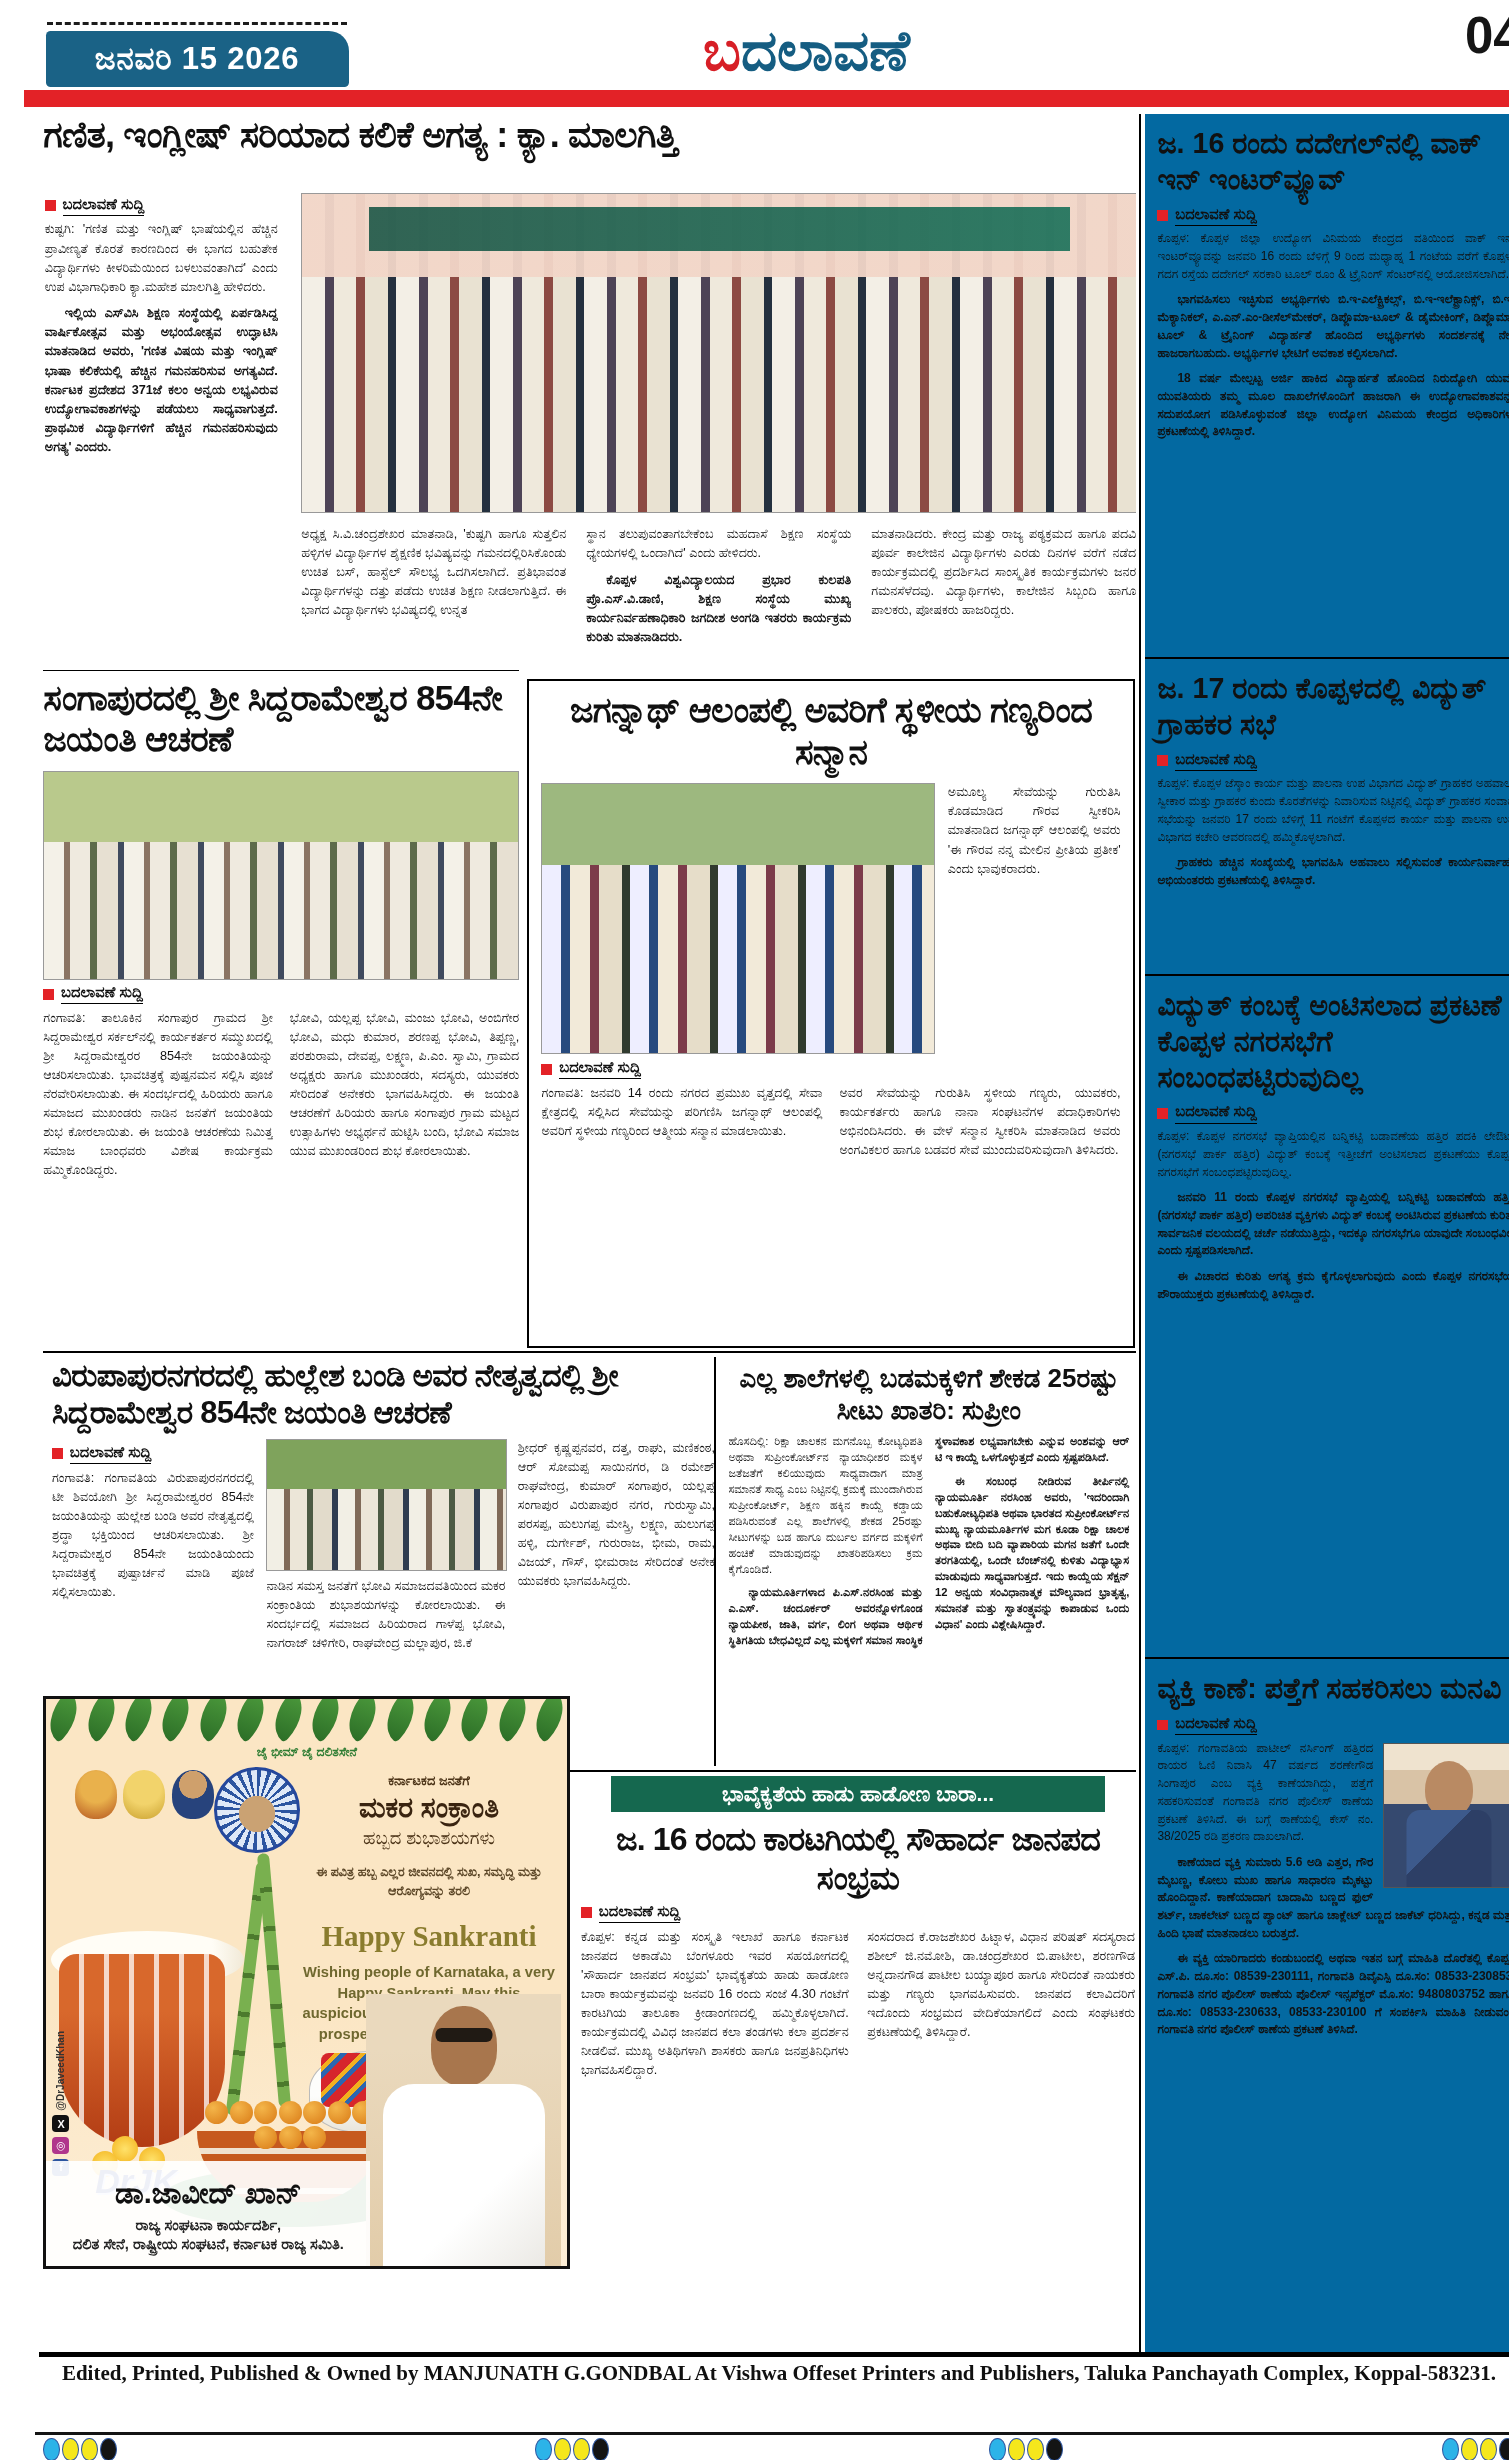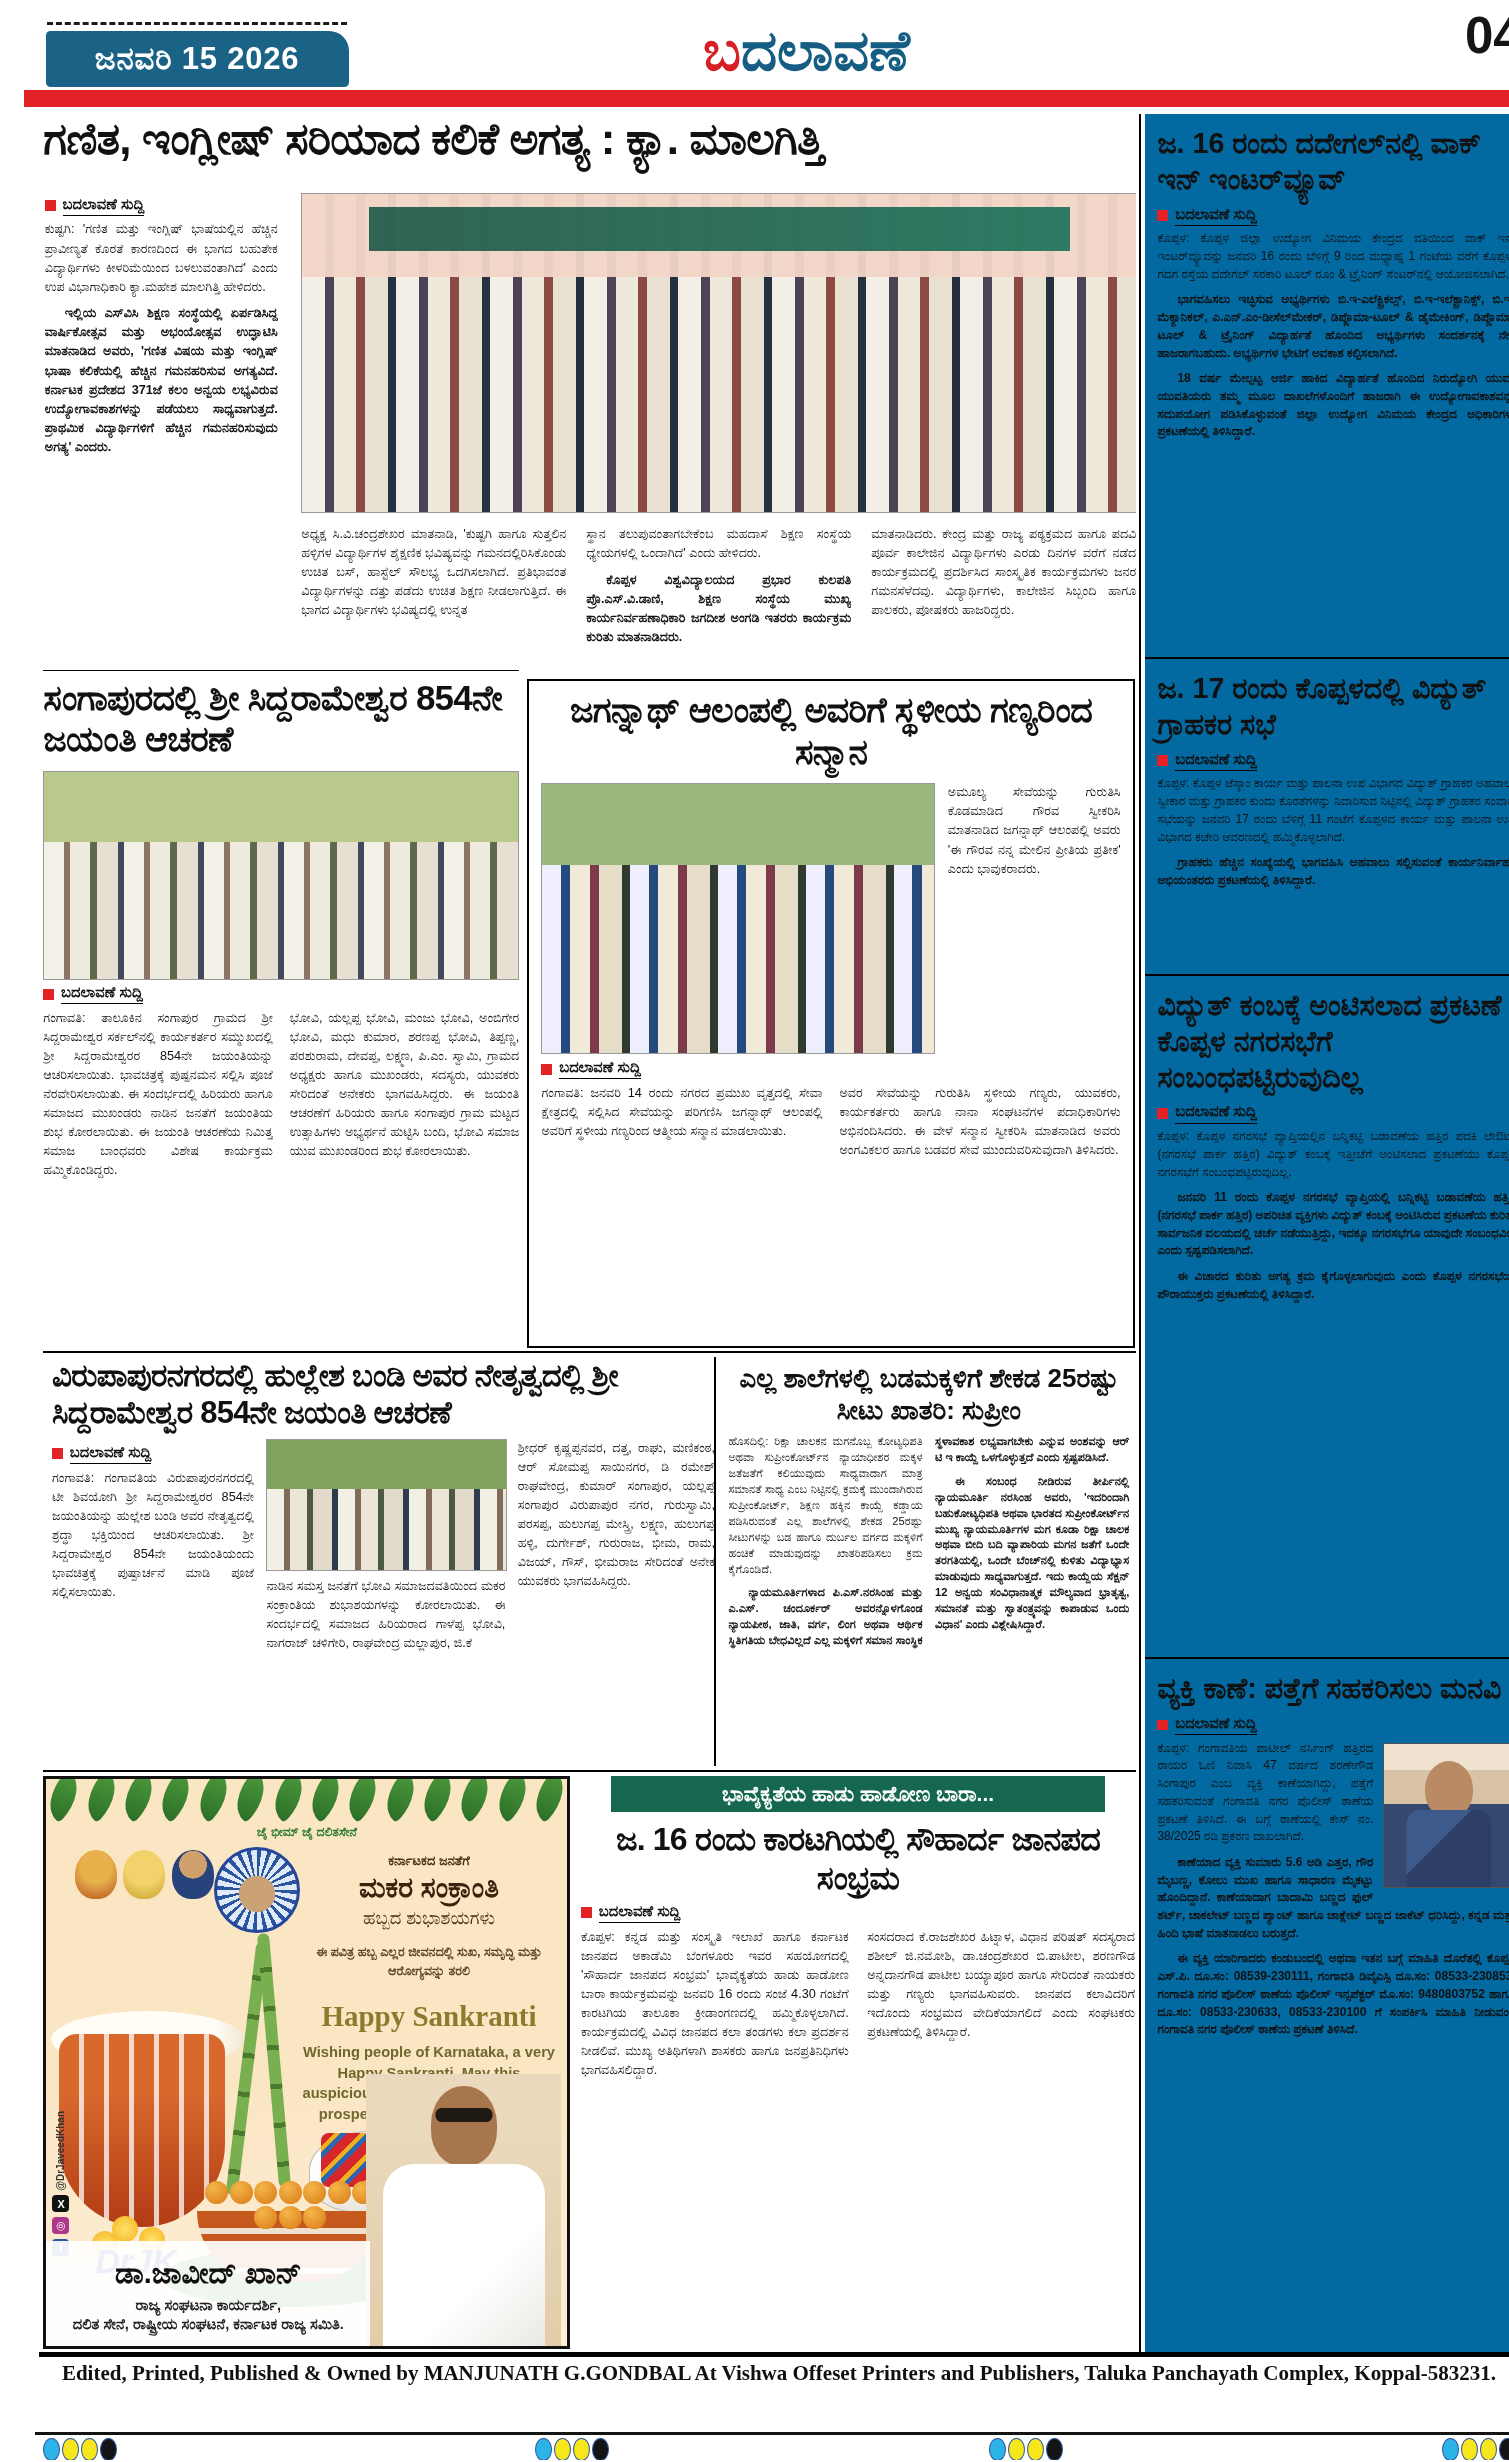--- a/index.html
+++ b/index.html
@@ -20,21 +20,21 @@
   
   .byline{display:flex;align-items:center;gap:7px;font-weight:bold;font-size:14.7px;margin:4.6px 0;}
   .byline .sq{width:10.8px;height:10.8px;background:#e32227;flex:0 0 auto;}
   .byline .txt{border-bottom:1.5px solid #000;padding-bottom:2.3px;}
   .body-text{font-size:12.7px;line-height:1.5;text-align:justify;}
   .body-text p{margin:0 0 7.7px 0;}
   .body-text p + p{text-indent:20px;font-weight:bold;}
 
   
   .art-kushtagi{position:absolute;left:19.3px;top:114px;width:1093px;height:547px;overflow:hidden;}
-  .art-kushtagi .headline{font-size:44px;font-weight:bold;white-space:nowrap;letter-spacing:-0.8px;}
+  .art-kushtagi .headline{font-size:36px;font-weight:bold;white-space:nowrap;letter-spacing:-0.8px;}
   .art-kushtagi .col1{position:absolute;left:1.5px;top:77px;width:233px;height:463px;overflow:hidden;}
   .photo-stage{position:absolute;left:258px;top:79px;width:834px;height:318px;
     background:
       linear-gradient(180deg,rgba(242,214,200,.95) 0 26%,rgba(0,0,0,0) 26%),
       repeating-linear-gradient(90deg,#f3efe6 0 23px,#4d4356 23px 32px,#efe9dc 32px 54px,#8c4a43 54px 63px,#e9e2d2 63px 86px,#24303f 86px 94px),
       #d9c9b5;
     border:0.8px solid #999;}
   .photo-stage .banner-strip{position:absolute;left:8%;top:4%;width:84%;height:14%;
     background:linear-gradient(90deg,#0f4f3f,#0c6a52);opacity:.85;}
   .art-kushtagi .cols{position:absolute;left:258px;top:411px;width:835px;height:133px;
@@ -101,21 +101,21 @@
 
   .art-supreme{position:absolute;left:690px;top:1357px;width:423px;height:409px;border-left:2.3px solid #000;
     box-sizing:border-box;padding:4.6px 7.7px 4.6px 12.4px;overflow:hidden;}
   .art-supreme .headline{font-size:26px;font-weight:bold;text-align:center;line-height:1.25;}
   .art-supreme .body-text{margin-top:7.7px;font-size:11.2px;line-height:1.42;column-count:2;column-gap:12.4px;height:309px;}
 
   
   .band4-rule{position:absolute;left:19.3px;top:1770px;width:1093px;height:2.3px;background:#000;}
 
   
-  .ad{position:absolute;left:19.3px;top:1776px;width:527px;height:573px;border:3.1px solid #111;box-sizing:border-box;
+  .ad{position:absolute;left:19.3px;top:1696px;width:527px;height:573px;border:3.1px solid #111;box-sizing:border-box;
     background:linear-gradient(180deg,#fbe6c4 0 55%,#fdeed6 100%);overflow:hidden;}
   .leafrow{position:absolute;left:0;top:-4.6px;width:100%;display:flex;justify-content:space-between;padding:0 3.1px;box-sizing:border-box;}
   .leaf{width:29px;height:45px;background:linear-gradient(160deg,#4c9a3c,#2c6e27);border-radius:0 100% 14% 100%;transform:rotate(42deg);flex:0 0 auto;}
   .ad-slogan{position:absolute;left:0;top:46px;width:100%;text-align:center;font-size:12.4px;font-weight:bold;color:#2f7d33;}
   .ad-portraits{position:absolute;left:29px;top:71px;display:flex;gap:6.2px;align-items:flex-end;}
   .pr{width:42px;height:49px;border-radius:50% 50% 44% 44%;}
   .pr.king{background:radial-gradient(circle at 50% 35%,#e9b14c 0 40%,#b4541f 100%);}
   .pr.buddha{background:radial-gradient(circle at 50% 35%,#f2d36b 0 45%,#caa12f 100%);}
   .pr.ambedkar{background:radial-gradient(circle at 50% 30%,#cfa06c 0 34%,#27437c 35% 100%);}
   .chakra{position:absolute;left:168px;top:68px;width:80px;height:80px;border-radius:50%;

